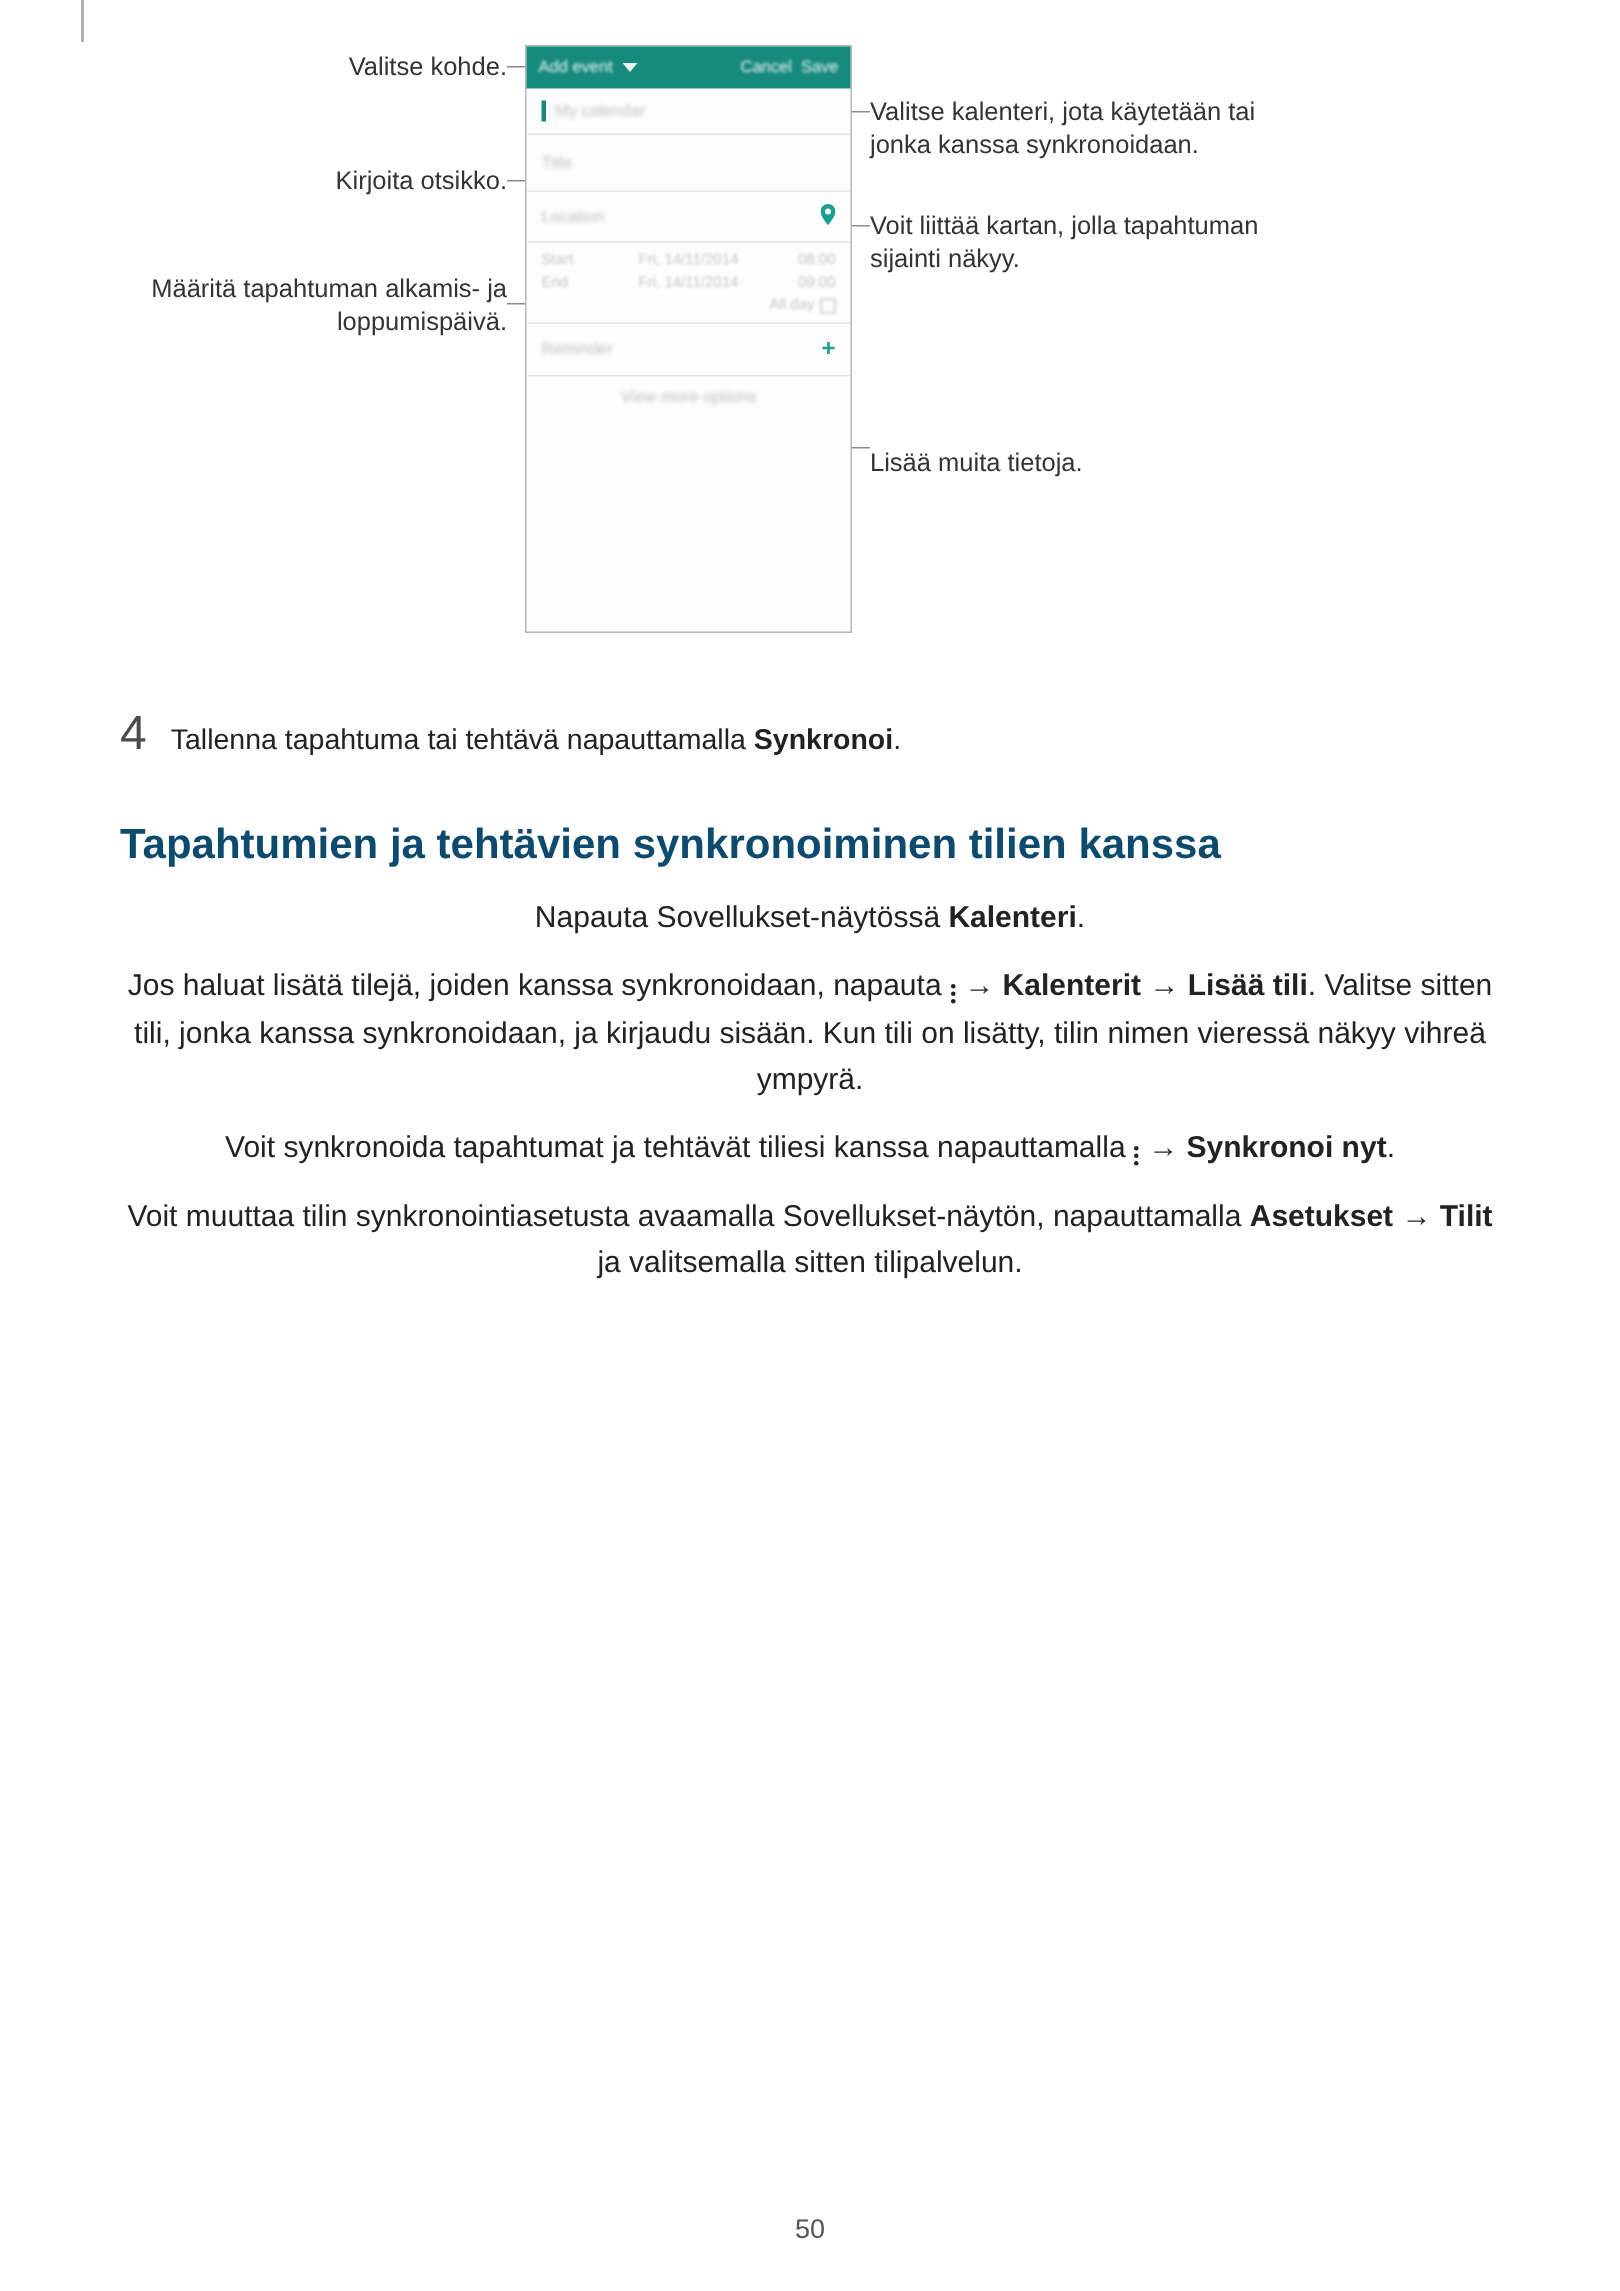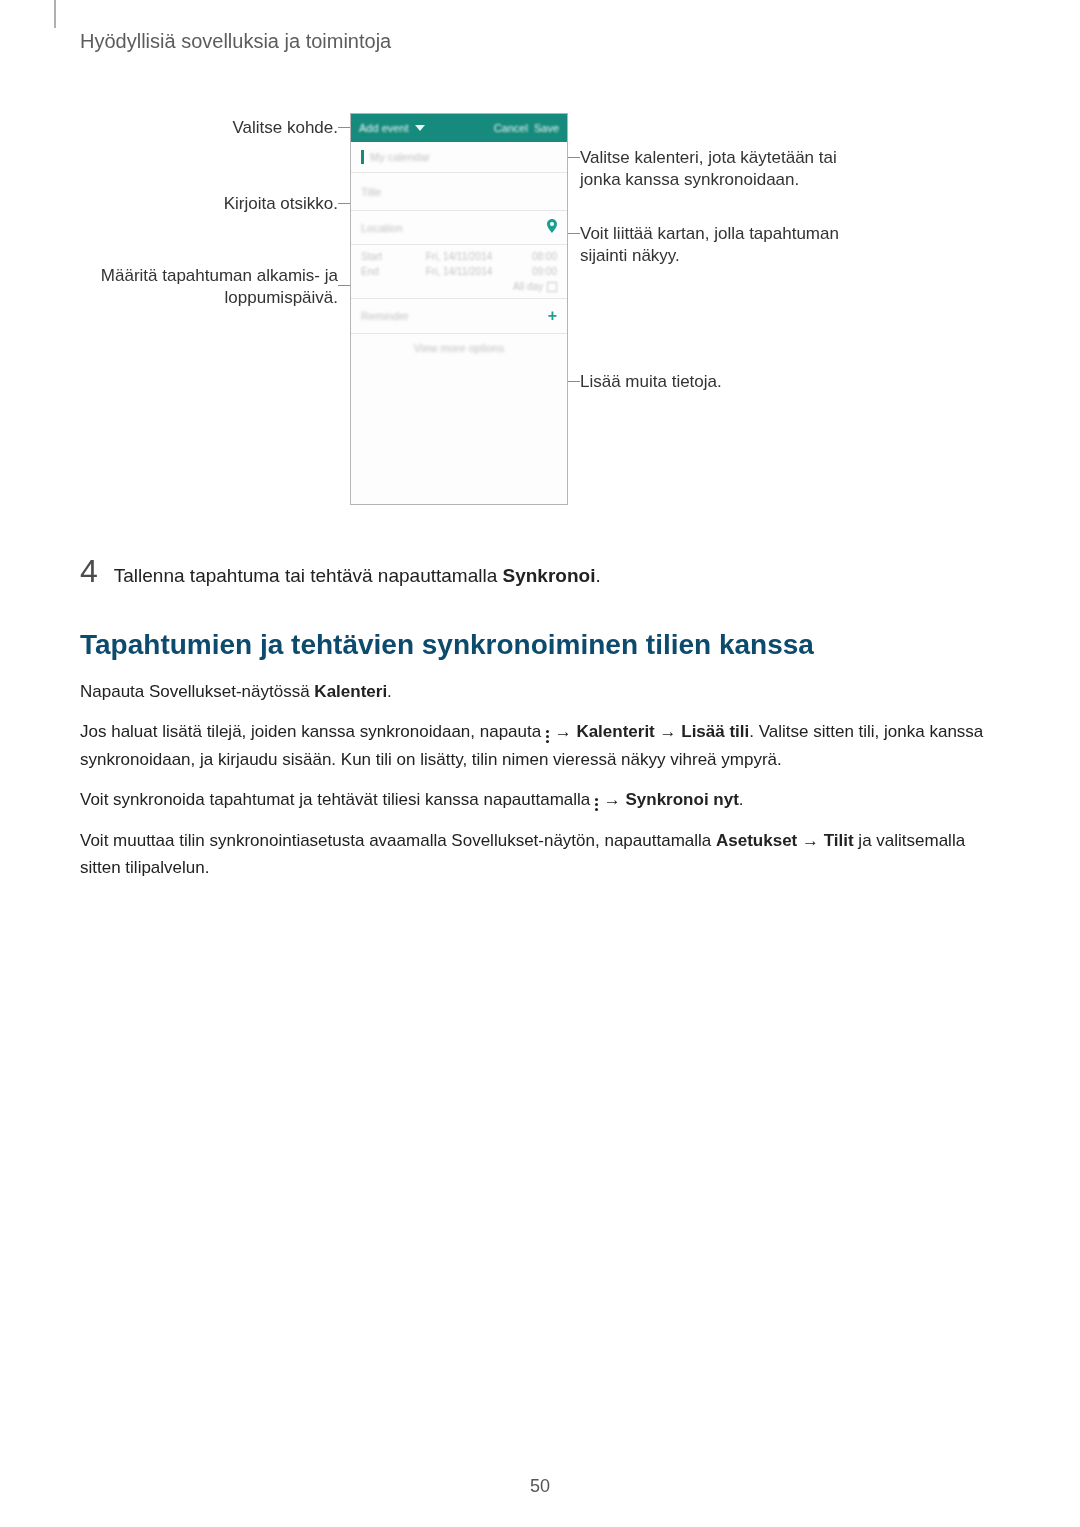--- a/index.html
+++ b/index.html
@@ -145,24 +145,25 @@
     color: #222;
   }
 
   .section-heading {
     font-size: 28px;
     color: #0c4a6e;
     font-weight: 600;
     margin-bottom: 18px;
   }
   .body-p {
-    font-size: 17px;
+    font-size: 20px;
     color: #222;
     line-height: 1.55;
     margin-bottom: 14px;
+    text-align: center;
   }
   .bold { font-weight: 700; }
   .more-dots {
     display: inline-block;
     width: 4px;
     vertical-align: -1px;
   }
   .more-dots::before {
     content: "";
     display: inline-block;
@@ -180,21 +181,20 @@
     color: #555;
   }
 </style>
 </head>
 <body>
 
 <div class="header-rule"></div>
 
 <div class="page-wrap">
 
-  <div class="page-header">Hyödyllisiä sovelluksia ja toimintoja</div>
 
   <div class="diagram">
 
     <div class="callouts-left" style="height:392px;">
       <div class="callout" style="top:4px;">Valitse kohde.</div>
       <div class="callout" style="top:80px;">Kirjoita otsikko.</div>
       <div class="callout" style="top:152px;">Määritä tapahtuman alkamis- ja loppumispäivä.</div>
 
       <div class="conn" style="top:14px; right:-0px; width:12px;"></div>
       <div class="conn" style="top:90px; right:-0px; width:12px;"></div>
@@ -244,21 +244,21 @@
         <span class="mock-blur">Reminder</span>
         <span class="plus-icon">+</span>
       </div>
       <div class="view-more">View more options</div>
       <div class="phone-fill"></div>
     </div>
 
     <div class="callouts-right" style="height:392px;">
       <div class="callout" style="top:34px;">Valitse kalenteri, jota käytetään tai jonka kanssa synkronoidaan.</div>
       <div class="callout" style="top:110px;">Voit liittää kartan, jolla tapahtuman sijainti näkyy.</div>
-      <div class="callout" style="top:258px;">Lisää muita tietoja.</div>
+      <div class="callout" style="top:268px;">Lisää muita tietoja.</div>
       <div class="conn" style="top:44px; left:-0px; width:12px;"></div>
       <div class="conn" style="top:120px; left:-0px; width:12px;"></div>
       <div class="conn" style="top:268px; left:-0px; width:12px;"></div>
     </div>
   </div>
 
   <div class="step-row">
     <div class="step-num">4</div>
     <div class="step-text">
       <span>Tallenna tapahtuma tai tehtävä napauttamalla </span><span class="bold">Synkronoi</span><span>.</span>

